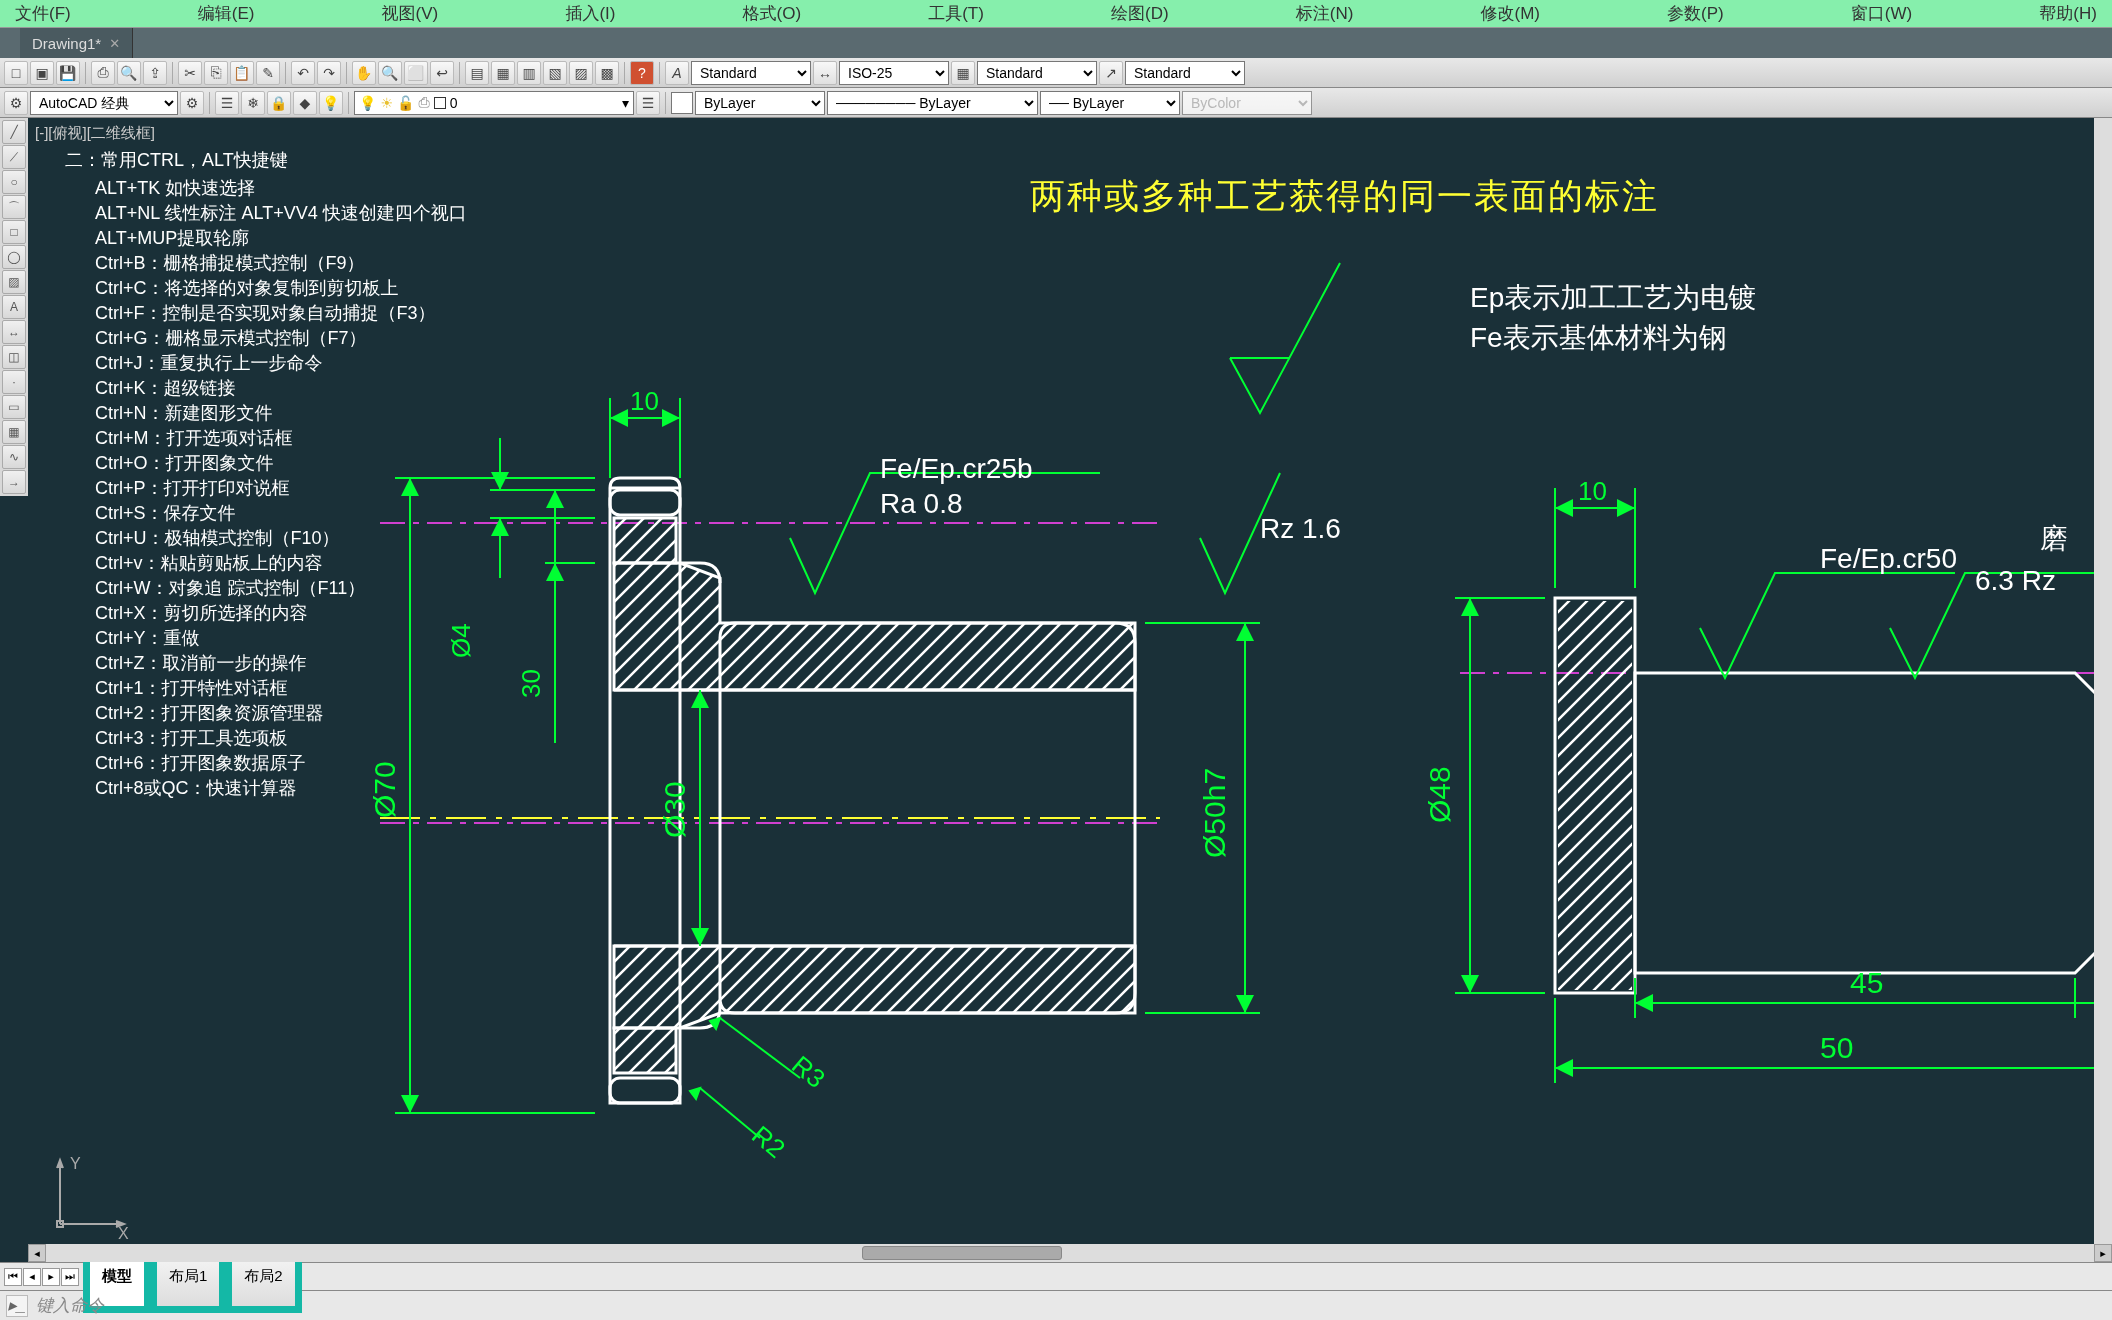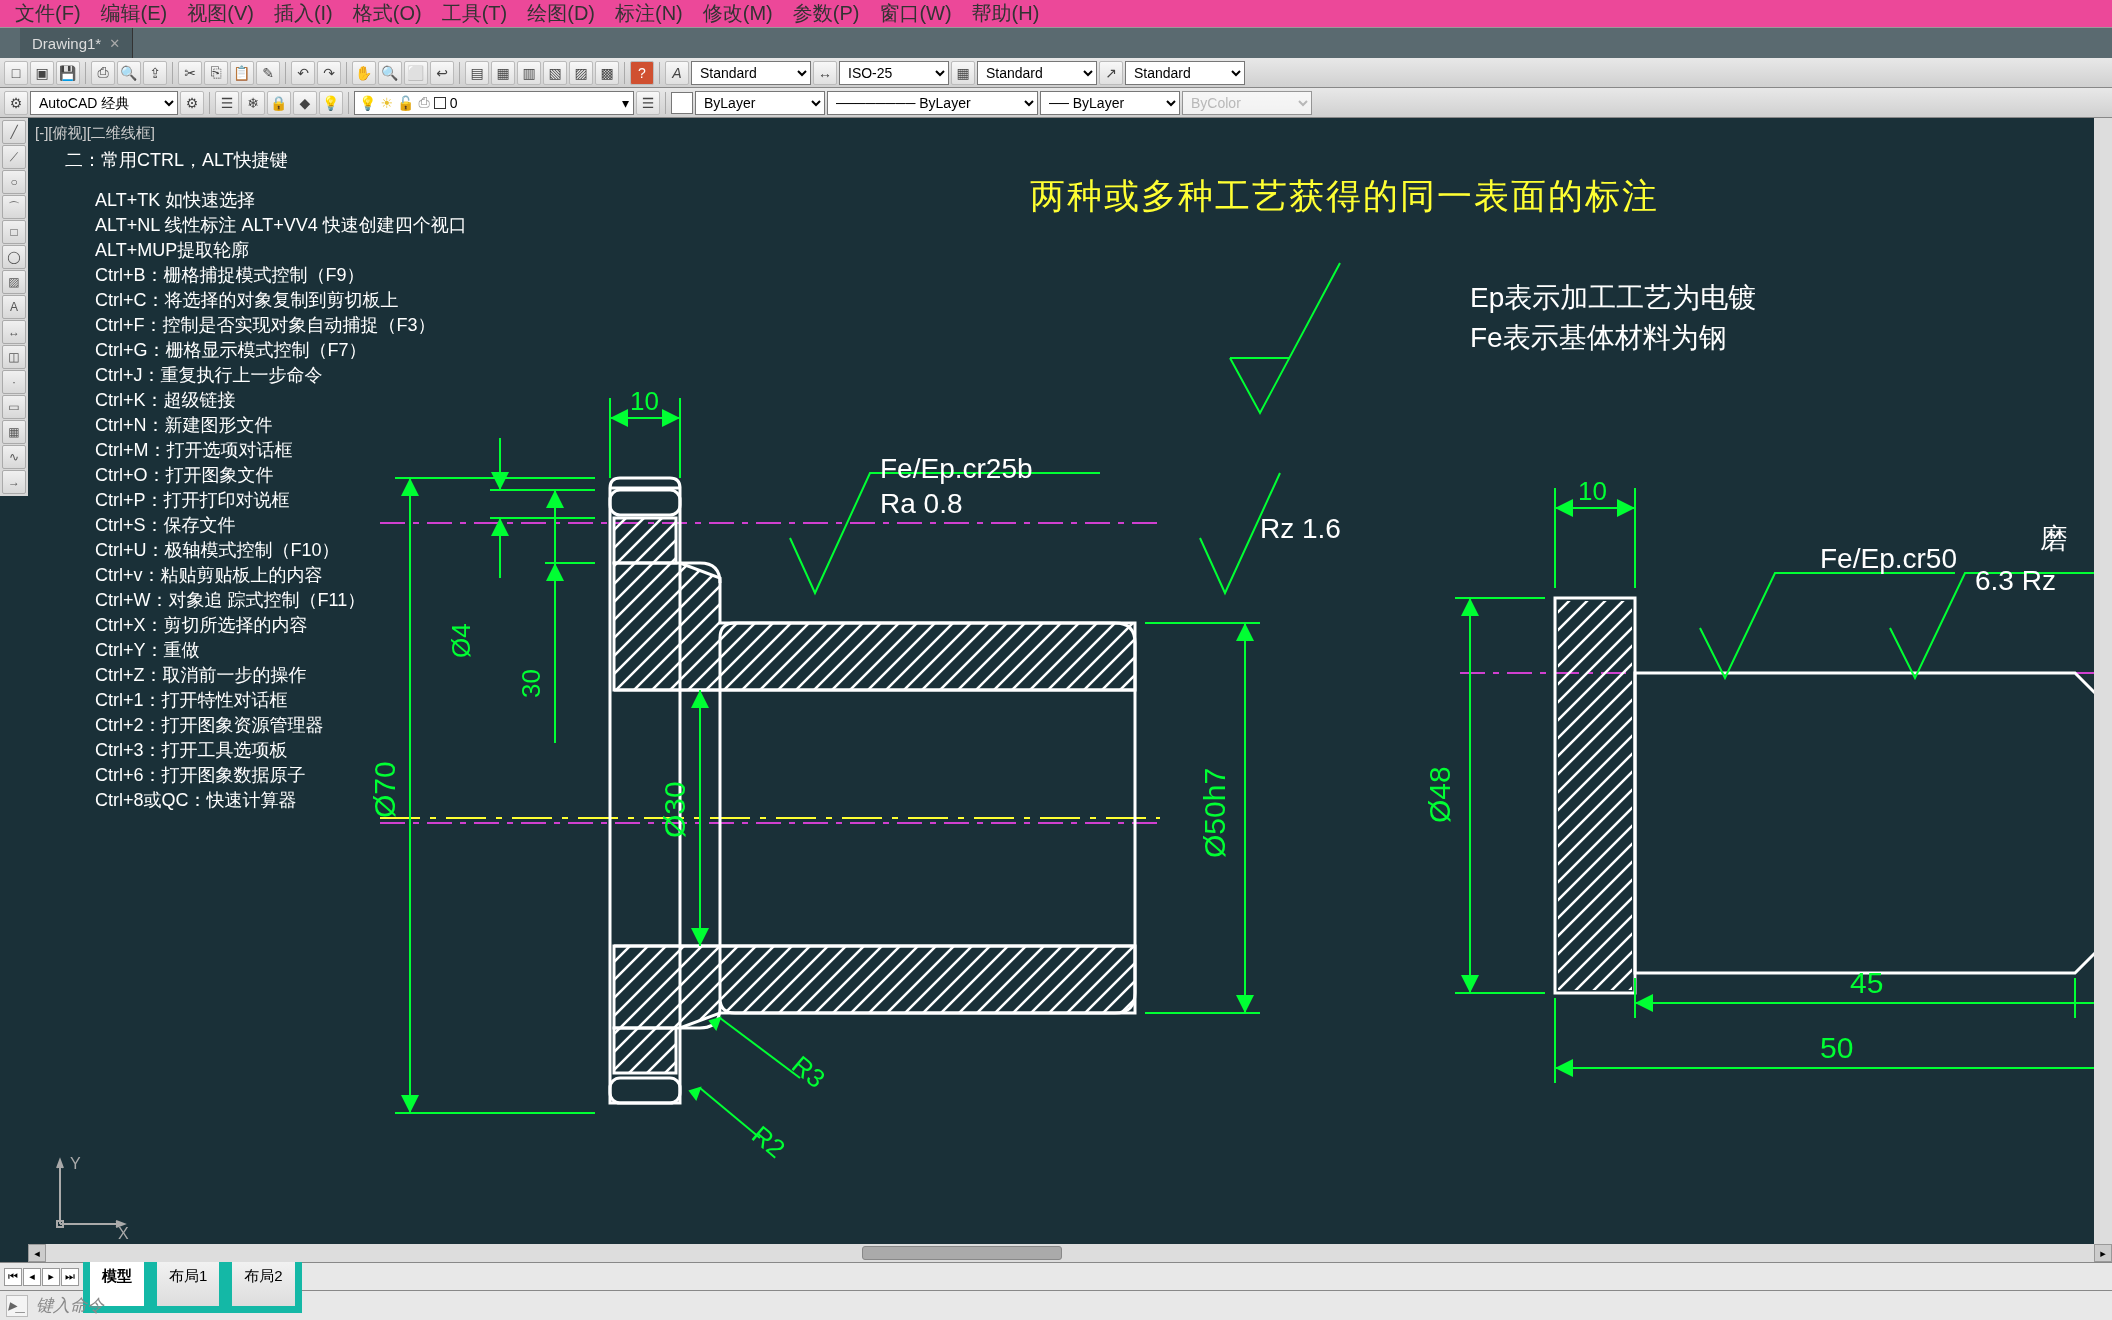--- a/index.html
+++ b/index.html
@@ -1,32 +1,32 @@
 <!DOCTYPE html>
 <html><head>
 <meta charset="utf-8">
 <style>
 * { margin: 0; padding: 0; box-sizing: border-box; font-family: "Microsoft YaHei", Arial, sans-serif; }
 html, body { width: 2112px; height: 1320px; overflow: hidden; background: #1e2830; }
-.menubar { background: #ec4899; border-bottom: 1px solid #999; height: 28px; display: flex; align-items: center; padding: 0 5px; font-size: 20px; color: #333; }
+.menubar { background: #86efac; border-bottom: 1px solid #999; height: 28px; display: flex; align-items: center; padding: 0 5px; font-size: 17px; color: #333; justify-content: space-between; }
 .menubar span { padding: 0 10px; cursor: pointer; }
 .tabbar { background: #5a6a70; height: 30px; display: flex; padding-left: 20px; }
 .tab { background: #4a5a60; color: #ddd; padding: 4px 12px; font-size: 15px; border-right: 1px solid #333; display: flex; align-items: center; gap: 8px; }
 .tab .x { color: #aaa; cursor: pointer; font-size: 13px; }
 .toolbar { background: linear-gradient(#e8e8e8, #d0d0d0); border-bottom: 1px solid #888; height: 30px; display: flex; align-items: center; padding: 0 4px; gap: 2px; font-size: 14px; }
 .toolbar .ico { width: 24px; height: 24px; display: inline-flex; align-items: center; justify-content: center; background: linear-gradient(#f8f8f8,#e0e0e0); border: 1px solid #bbb; border-radius: 2px; cursor: pointer; font-size: 14px; color: #444; }
 .toolbar .sep { width: 1px; height: 22px; background: #aaa; margin: 0 3px; }
 .toolbar select { height: 24px; font-size: 14px; background: #fff; border: 1px solid #777; padding: 0 4px; }
 .toolbar .clr { width: 22px; height: 22px; background: #fff; border: 1px solid #777; }
 .workarea { position: relative; background: #1a3038; width: 100%; height: calc(100% - 28px - 30px - 30px - 30px - 28px - 30px); overflow: hidden; }
 .sidetool { position: absolute; left: 0; top: 0; width: 28px; background: #d8d8d8; display: flex; flex-direction: column; gap: 1px; padding: 2px; z-index: 10; }
 .sidetool .ico { width: 24px; height: 24px; background: linear-gradient(#f0f0f0,#d8d8d8); border: 1px solid #aaa; border-radius: 2px; cursor: pointer; display: flex; align-items: center; justify-content: center; font-size: 12px; color: #555; }
 .vp-label { position: absolute; top: 6px; left: 35px; color: #ccc; font-size: 15px; }
 .shortcut-panel { position: absolute; top: 30px; left: 65px; color: #fff; font-size: 18px; line-height: 25px; }
-.shortcut-panel .hdr { margin-bottom: 15px; }
+.shortcut-panel .hdr { margin-bottom: 3px; }
 .shortcut-panel .row { padding-left: 30px; }
 .title-note { position: absolute; top: 55px; left: 1030px; color: #ffff33; font-size: 35px; font-family: KaiTi, serif; letter-spacing: 2px; }
 .anno-note { position: absolute; top: 160px; left: 1470px; color: #fff; font-size: 28px; line-height: 40px; font-family: KaiTi, serif; }
 .ucs-icon { position: absolute; bottom: 18px; left: 40px; }
 svg.draw { position: absolute; left: 0; top: 0; }
 .dim-txt { font-size: 26px; fill: #00ff33; font-family: Arial; }
 .dim-txt-lg { font-size: 30px; fill: #00ff33; font-family: Arial; }
 .sf-txt { font-size: 28px; fill: #fff; font-family: Arial; }
 .layouts { background: #e8e8e8; border-top: 1px solid #888; height: 28px; display: flex; align-items: center; font-size: 15px; }
 .layouts .nav { display: flex; padding: 0 4px; gap: 1px; }

